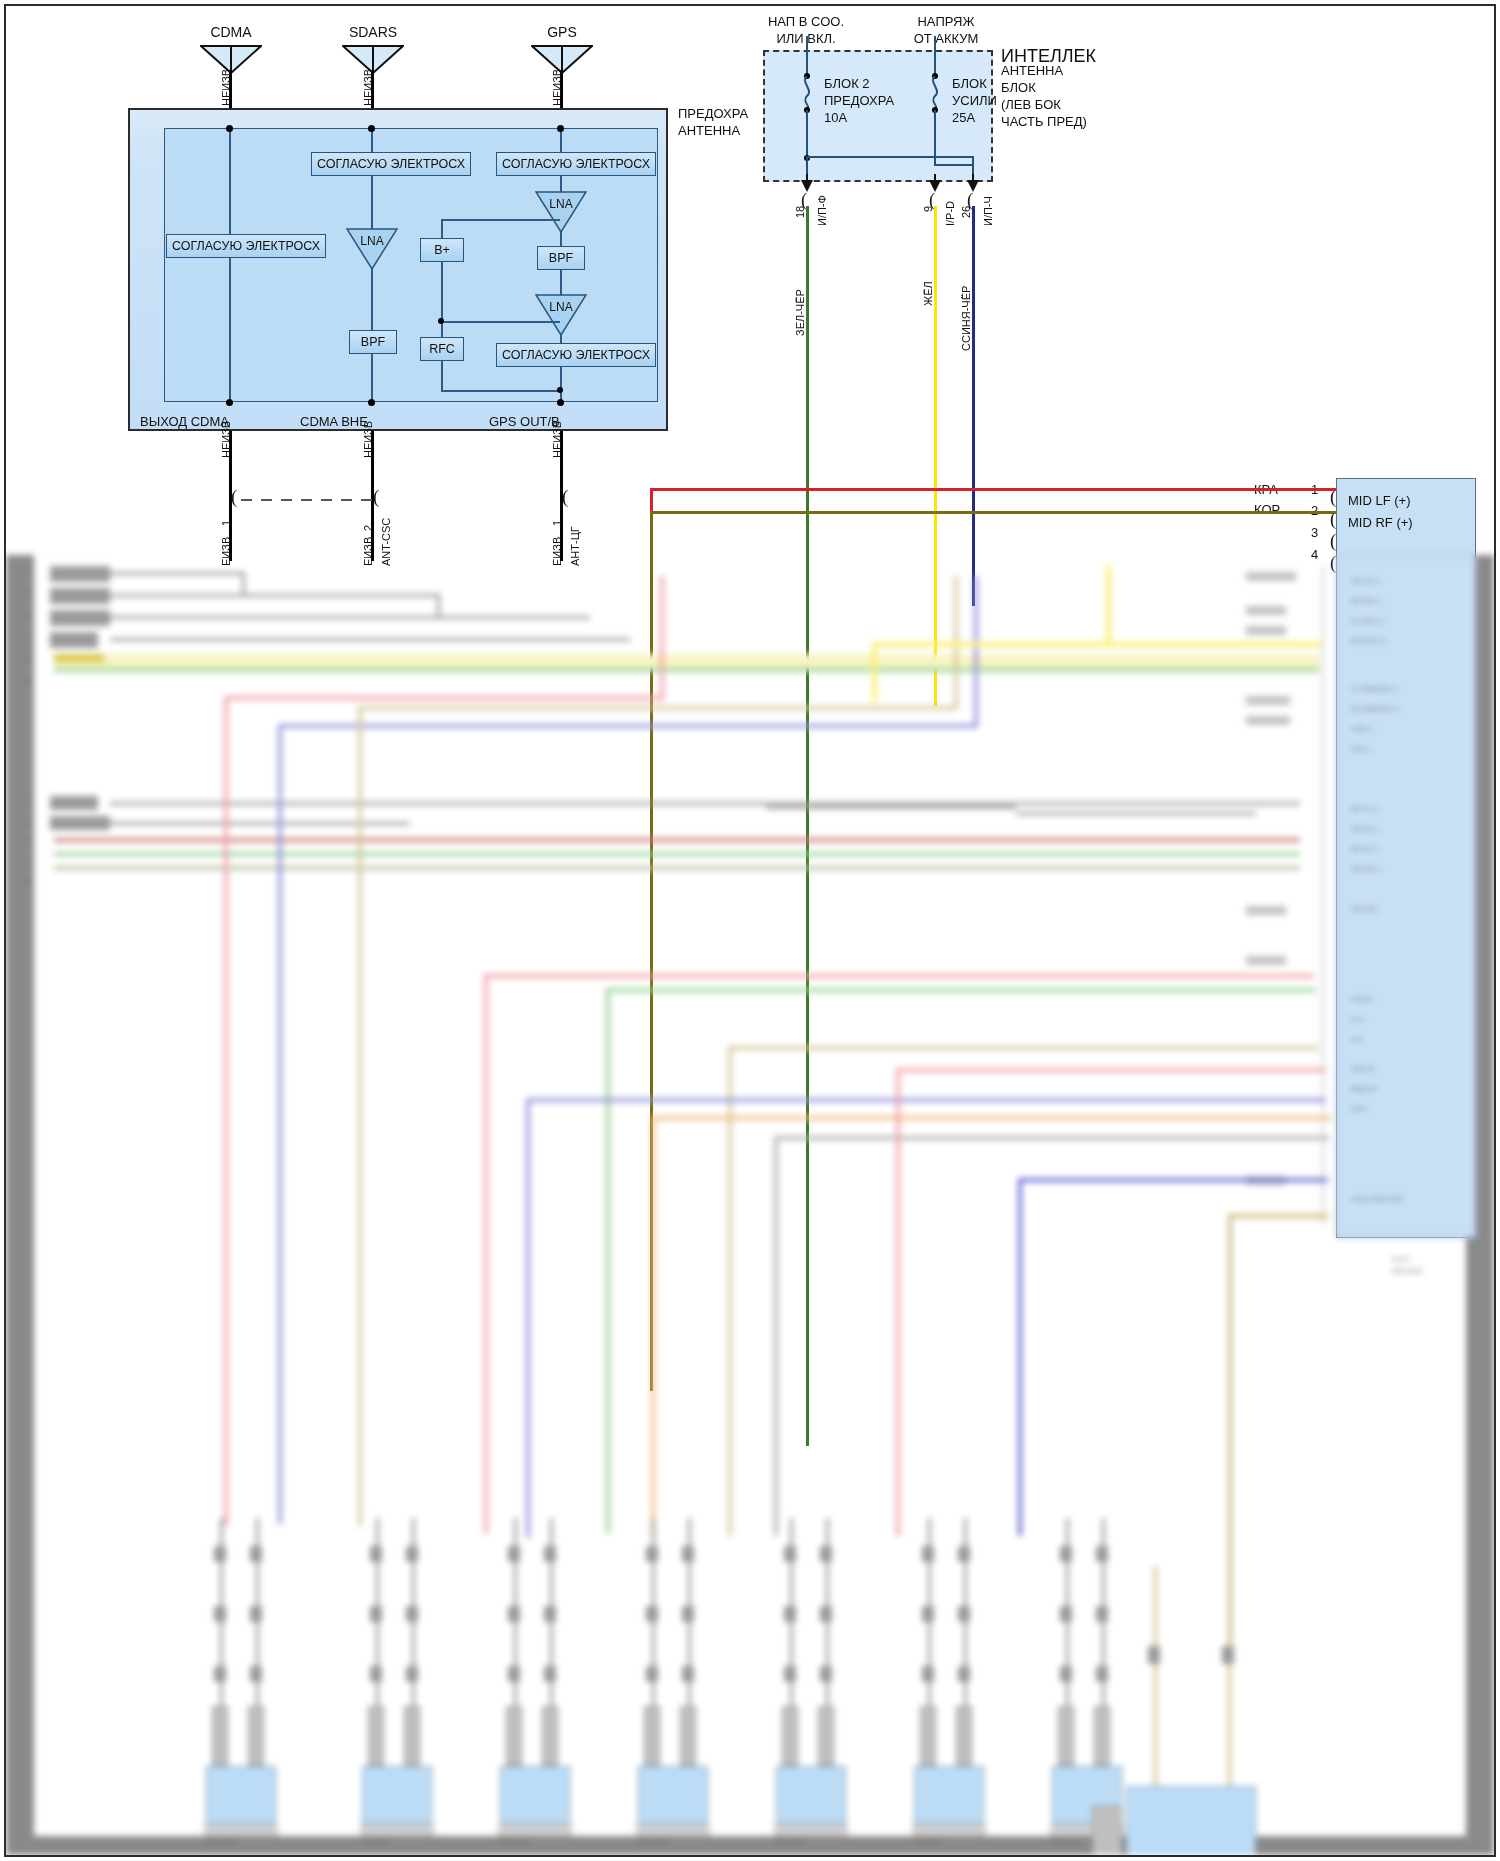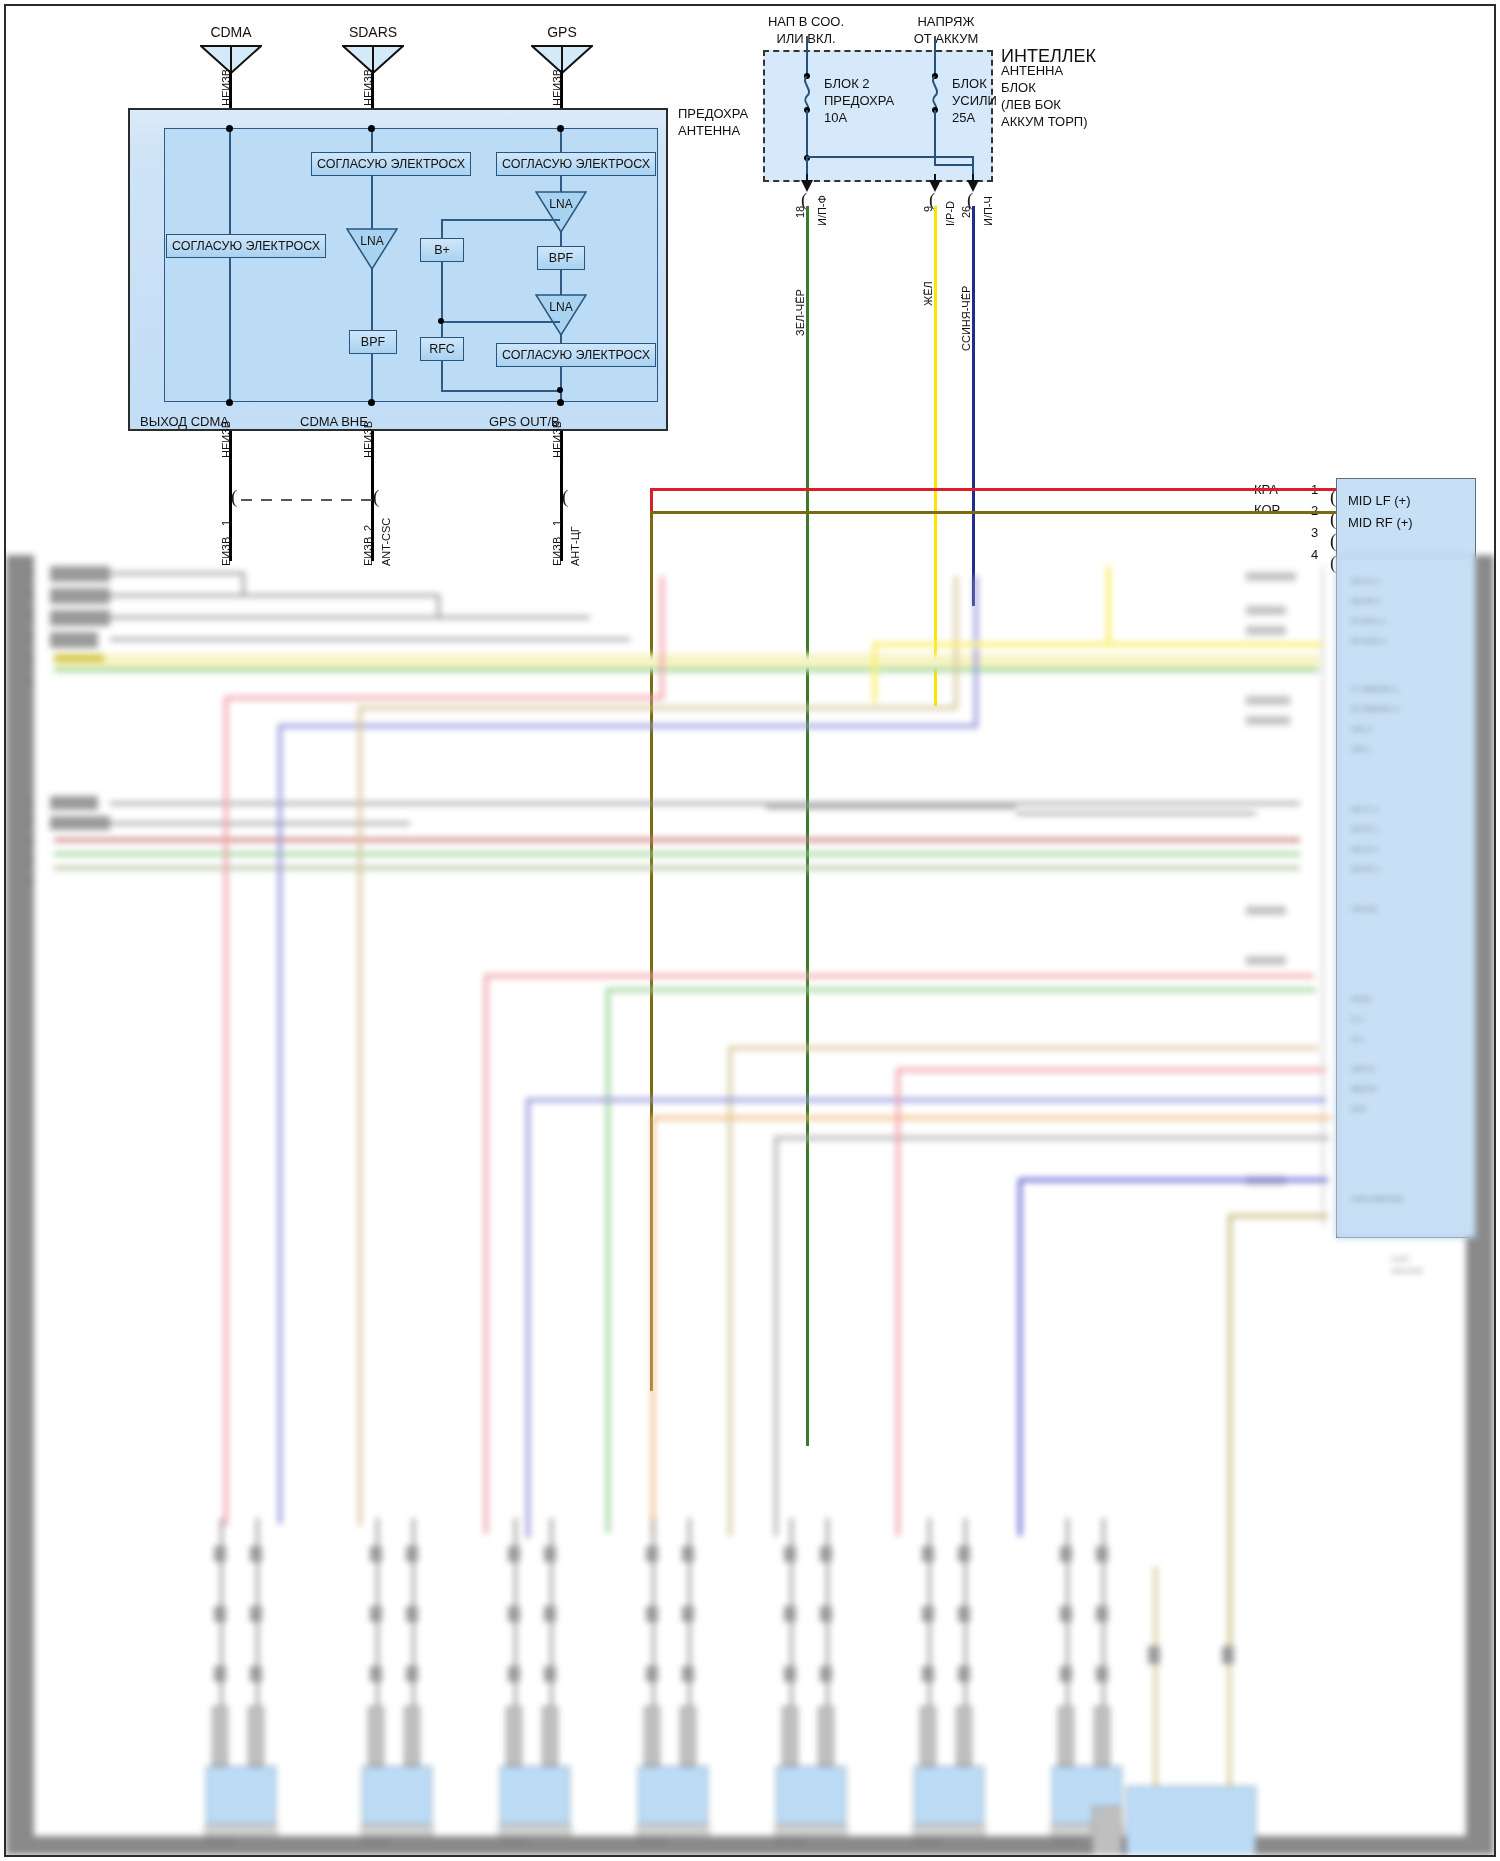--- a/index.html
+++ b/index.html
@@ -263,21 +263,21 @@
     <div class="txt" style="left:946px;top:104px;font-size:13px;">25А</div>
 
     <div class="ln hl" style="left:800px;top:150px;width:168px;background:#25527a;"></div>
     <div class="ln vl" style="left:966px;top:150px;height:26px;background:#25527a;"></div>
     <div class="ln hl" style="left:928px;top:158px;width:40px;background:#25527a;"></div>
 
     <div class="txt" style="left:995px;top:40px;font-size:18px;">ИНТЕЛЛЕК</div>
     <div class="txt" style="left:995px;top:57px;font-size:13px;">АНТЕННА</div>
     <div class="txt" style="left:995px;top:74px;font-size:13px;">БЛОК</div>
     <div class="txt" style="left:995px;top:91px;font-size:13px;">(ЛЕВ БОК</div>
-    <div class="txt" style="left:995px;top:108px;font-size:13px;">АККУМ ТОРП)</div>
+    <div class="txt" style="left:995px;top:108px;font-size:13px;">ЧАСТЬ ПРЕД)</div>
 
     <svg style="position:absolute;left:793px;top:168px;width:16px;height:18px;">
       <polygon points="8,18 2,6 14,6" fill="#111"></polygon>
         <line x1="8" y1="0" x2="8" y2="8" stroke="#111" stroke-width="2"></line>
     </svg>
     <svg style="position:absolute;left:921px;top:168px;width:16px;height:18px;">
       <polygon points="8,18 2,6 14,6" fill="#111"></polygon>
         <line x1="8" y1="0" x2="8" y2="8" stroke="#111" stroke-width="2"></line>
     </svg>
     <svg style="position:absolute;left:959px;top:168px;width:16px;height:18px;">

